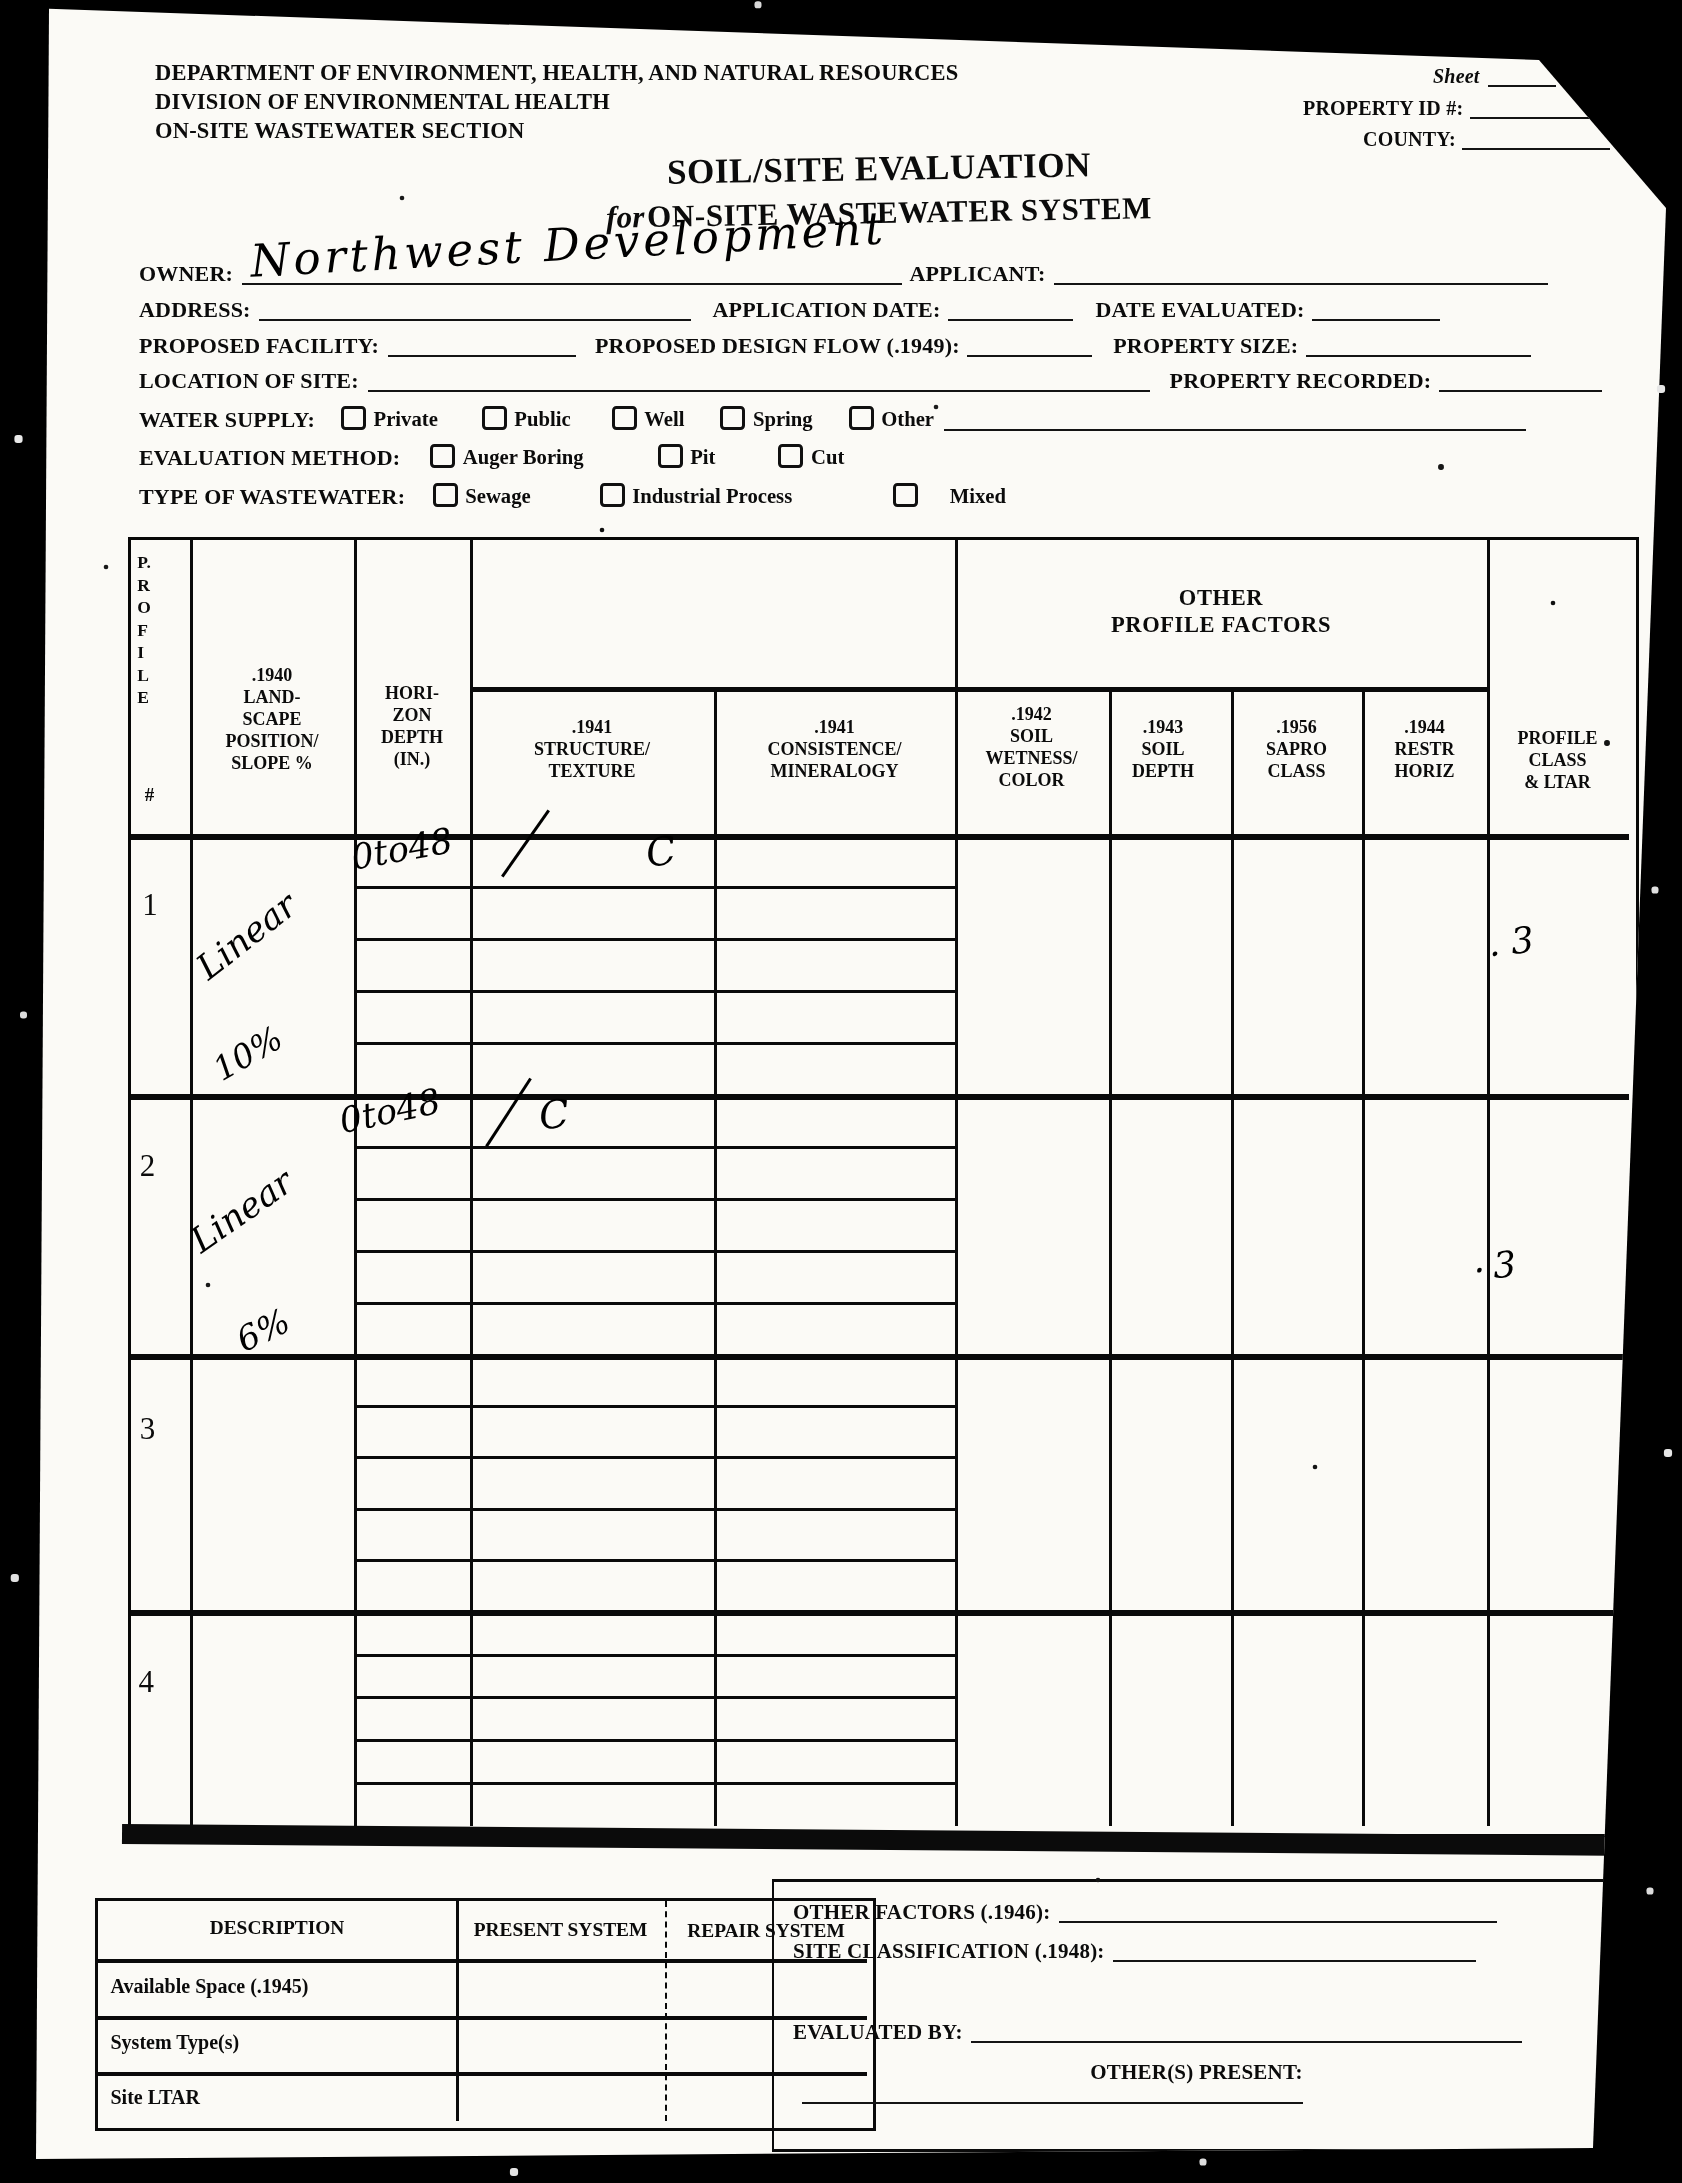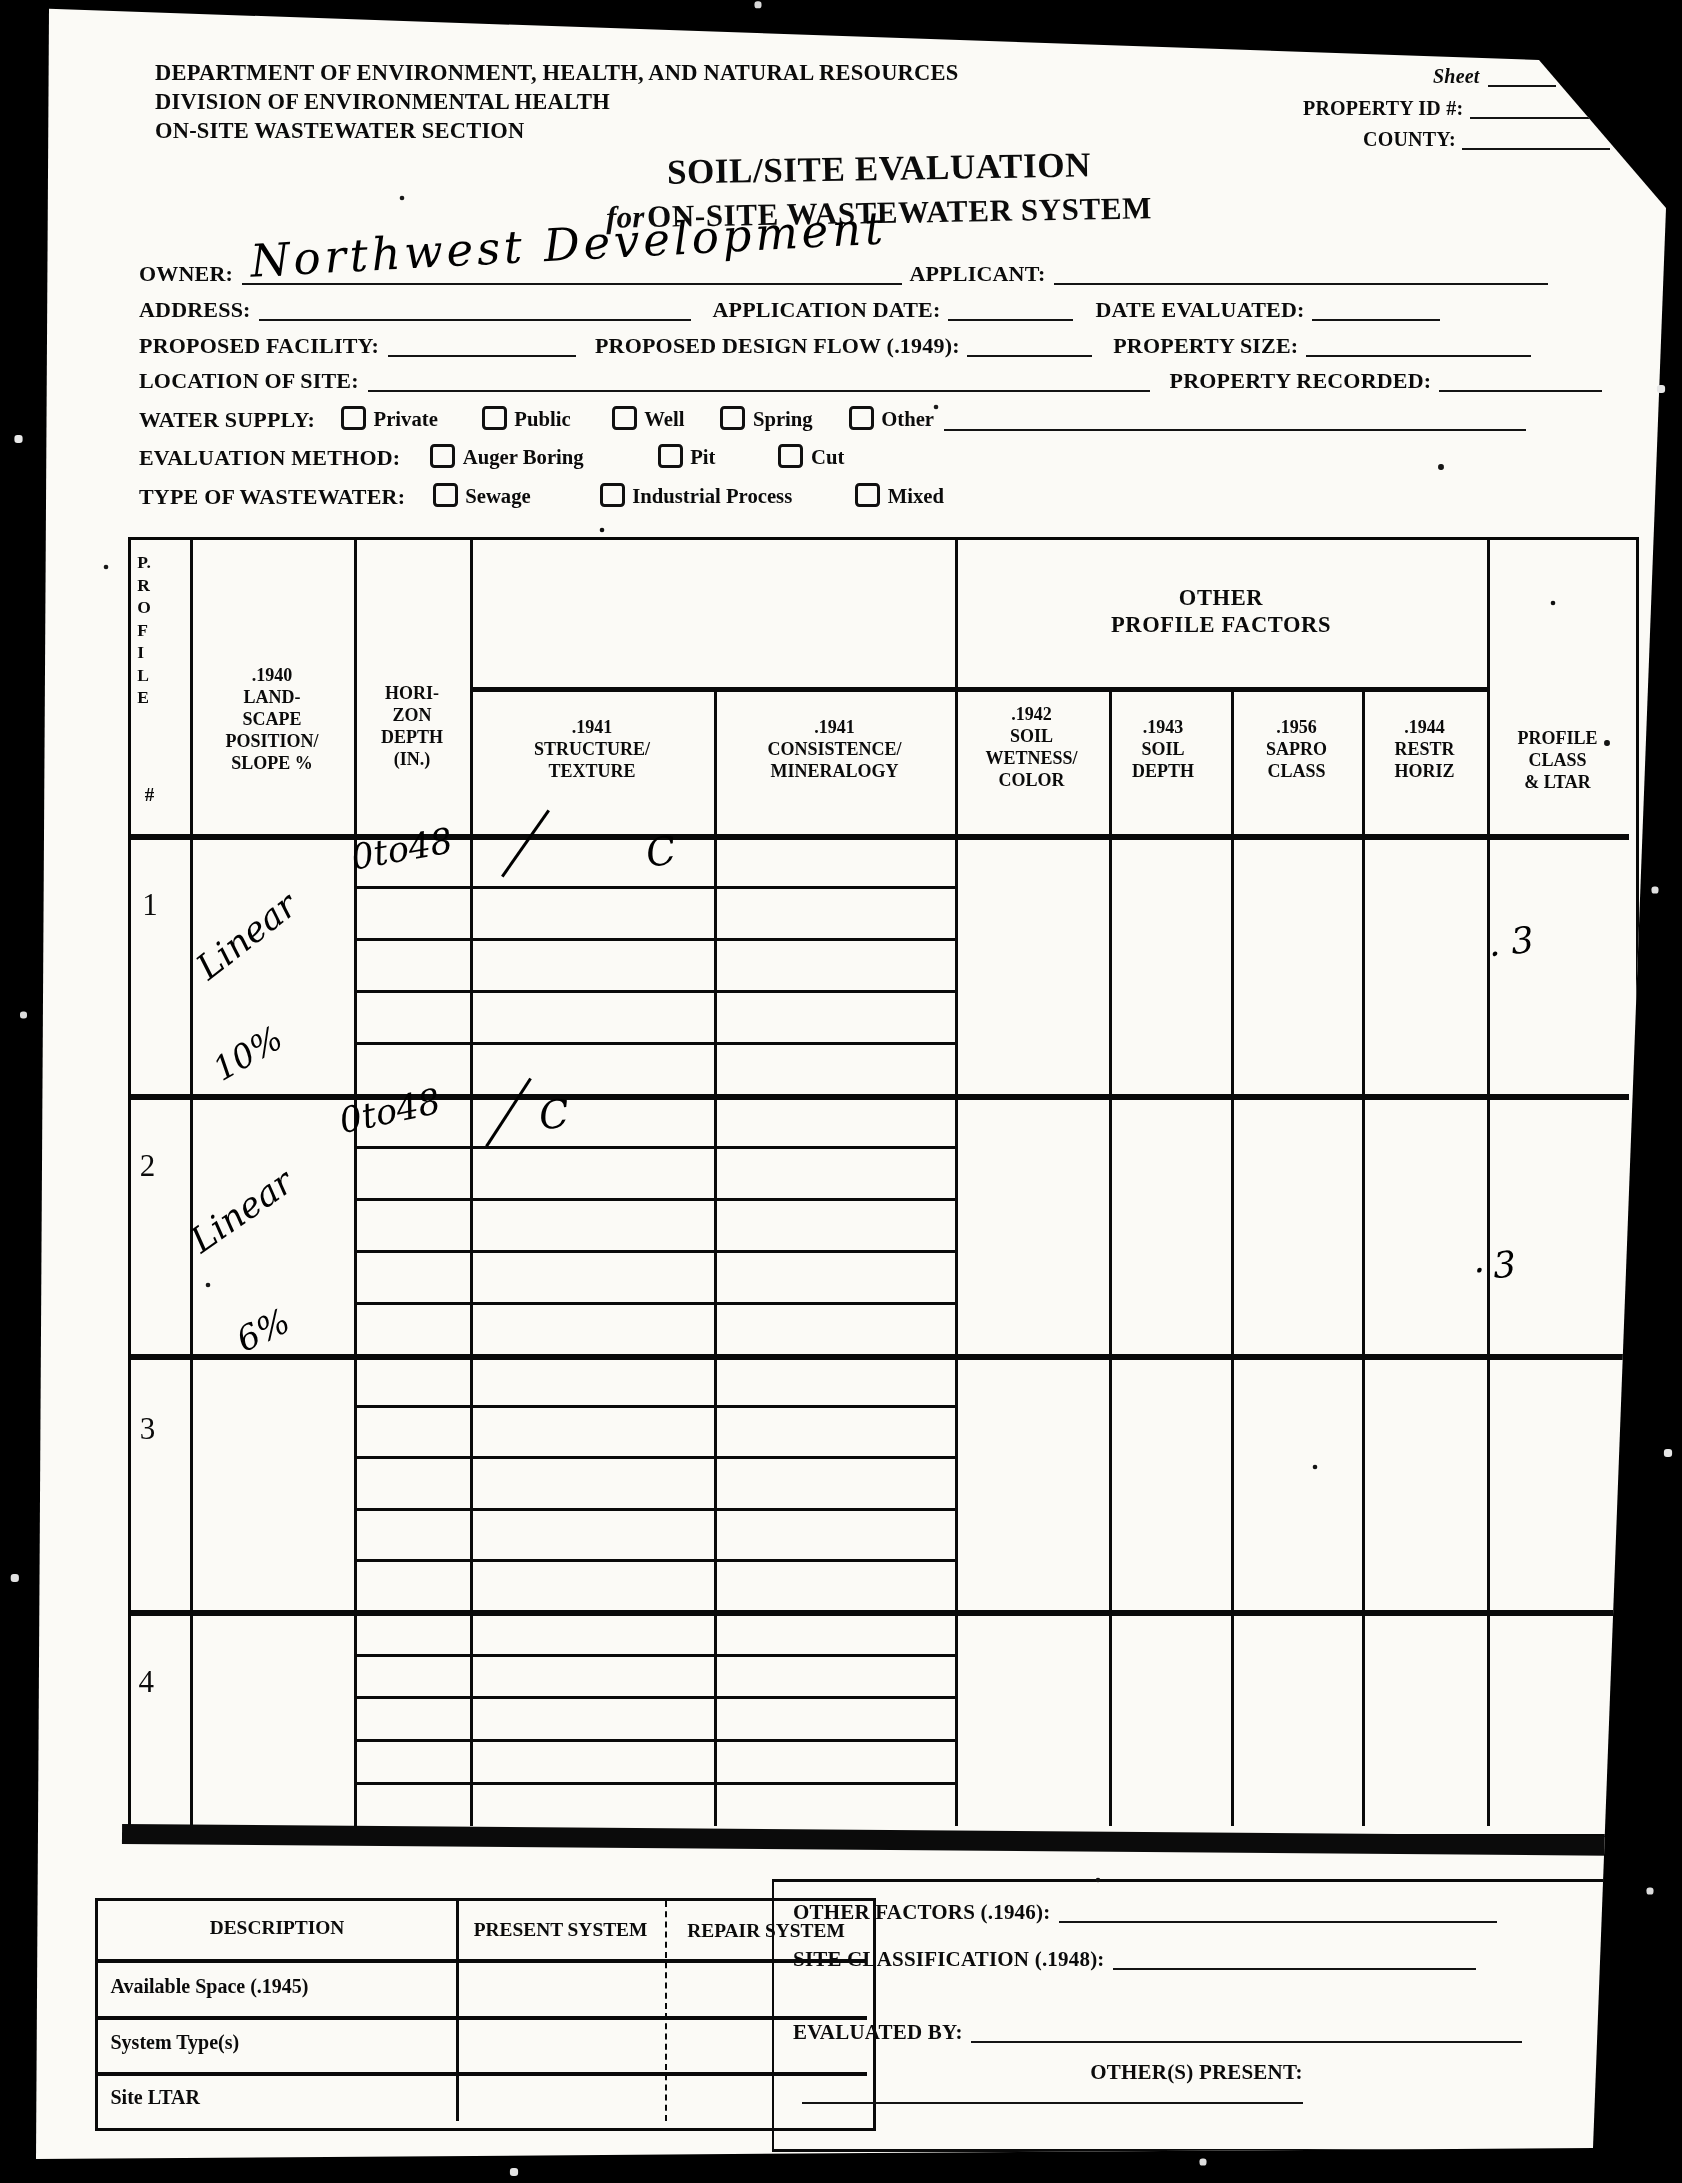--- a/index.html
+++ b/index.html
@@ -154,21 +154,21 @@
     <div class="frow" style="left:139px;top:483px;">
       <span class="lbl">TYPE OF WASTEWATER:</span>
       <span class="opt" style="margin-left:27.5px;">
           <span class="cb"></span>
         <span class="optlbl">Sewage</span>
         </span>
       <span class="opt" style="margin-left:69px;">
           <span class="cb"></span>
         <span class="optlbl">Industrial Process</span>
         </span>
-      <span class="opt" style="margin-left:63px;">
+      <span class="opt" style="margin-left:101px;gap:24px;">
           <span class="cb"></span>
         <span class="optlbl">Mixed</span>
         </span>
     </div>
 
     <div class="stable">
 
       <div class="vline" style="left:59px;top:0;height:1286px;"></div>
       <div class="vline" style="left:223px;top:0;height:1286px;"></div>
       <div class="vline" style="left:339px;top:0;height:1286px;"></div>
@@ -279,21 +279,21 @@
       <div class="sumlbl" style="left:12.5px;top:130px;">System Type(s)</div>
       <div class="sumlbl" style="left:12.5px;top:185px;">Site LTAR</div>
     </div>
 
     <div class="abs" style="left:772px;top:1879px;width:832px;height:267px;border-left:2.5px solid #0a0a0a;
          border-top:3.1px solid #0a0a0a;border-bottom:3.8px solid #0a0a0a;">
       <div class="frow" style="left:19px;top:19px;">
         <span class="lbl" style="font-size:21px;">OTHER FACTORS (.1946):</span>
         <span class="line" style="width:438px;margin-left:8.8px;"></span>
       </div>
-      <div class="frow" style="left:19px;top:58px;margin-top:8px;">
+      <div class="frow" style="left:19px;top:58px;">
         <span class="lbl" style="font-size:21px;">SITE CLASSIFICATION (.1948):</span>
         <span class="line" style="width:363px;margin-left:8.8px;"></span>
       </div>
       <div class="frow" style="left:19px;top:139px;">
         <span class="lbl" style="font-size:21px;">EVALUATED BY:</span>
         <span class="line" style="width:551px;margin-left:8.8px;"></span>
       </div>
       <div class="frow" style="left:19px;top:179px;flex-direction:column;">
         <span class="lbl" style="font-size:21px;">OTHER(S) PRESENT:</span>
         <span class="line" style="width:501px;margin-left:8.8px;"></span>

